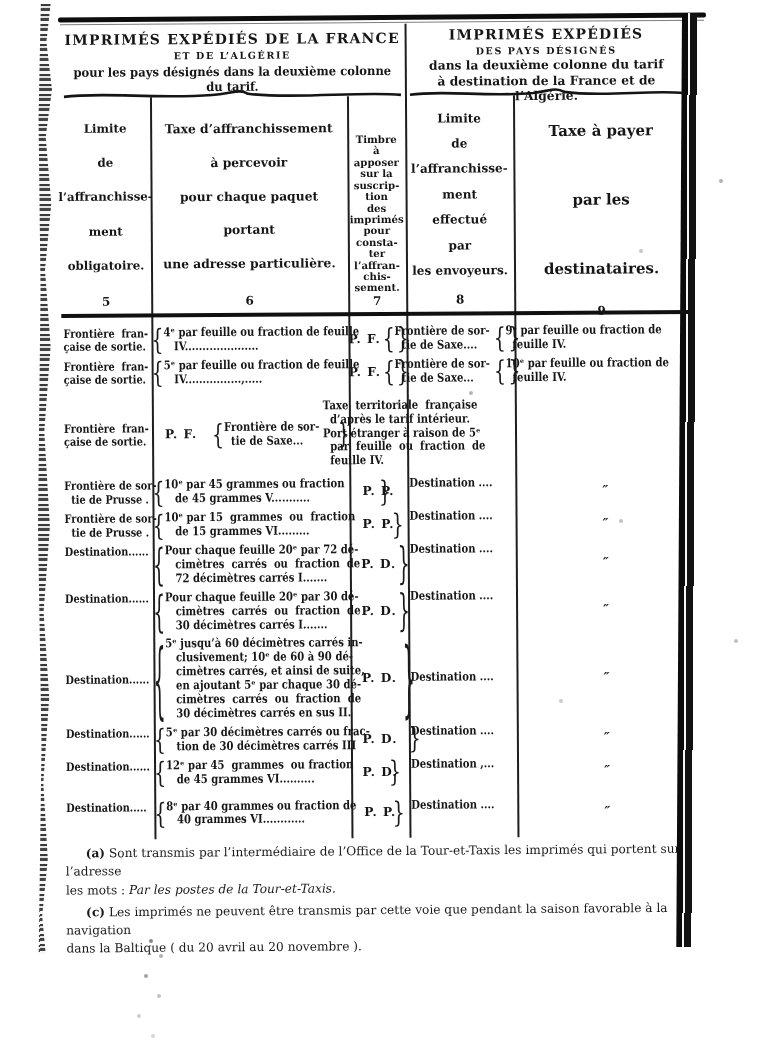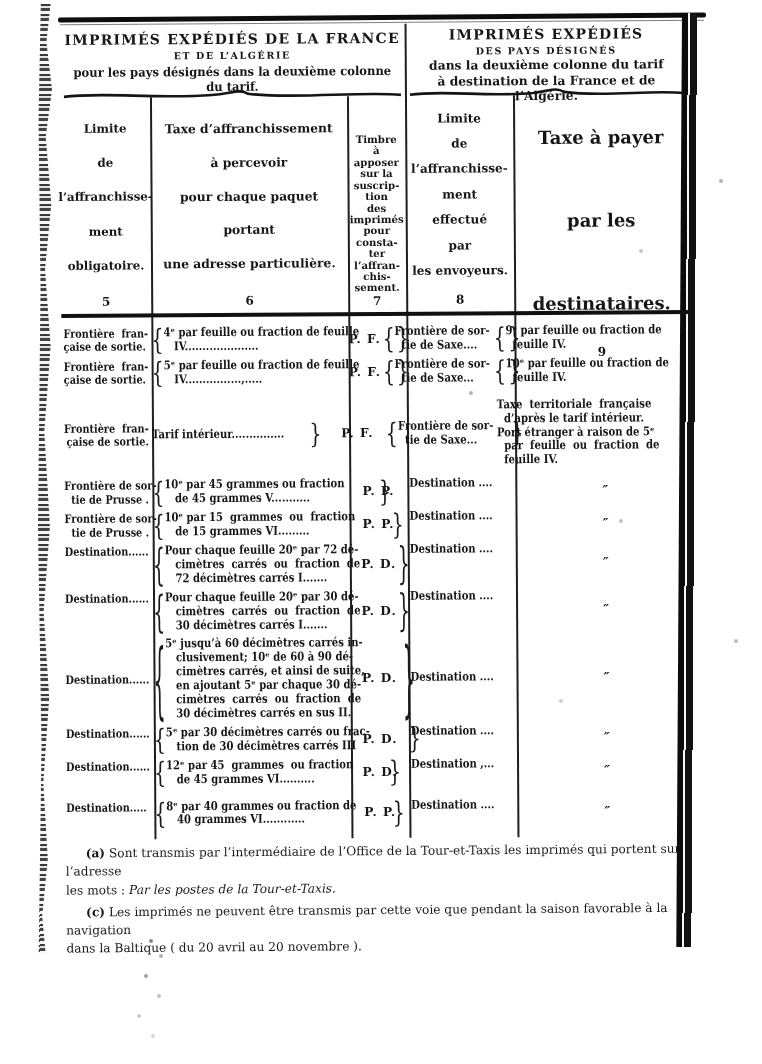--- a/index.html
+++ b/index.html
@@ -51,30 +51,30 @@
   .hband{position:absolute;top:76px;left:0;width:628px;height:220px;display:flex;
          border-bottom:4px solid #101010;box-sizing:border-box;}
   .hc{box-sizing:border-box;text-align:center;display:flex;flex-direction:column;padding:2px 1px;}
   .hc5{width:90px;}.hc6{width:197px;}.hc7{width:58px;}.hc8{width:108px;}.hc9{flex:1;}
   .hmid{flex:1;display:flex;align-items:center;justify-content:center;}
   .hl{white-space:pre-line;font-weight:bold;}
   .h5l{font-size:11.8px;line-height:2.9;}
   .h6l{font-size:12.3px;line-height:2.75;}
   .h7l{font-size:10.2px;line-height:1.12;margin-top:36px;}
   .h8l{font-size:12.1px;line-height:2.1;}
-  .h9l{font-size:18px;line-height:4.6;}
+  .h9l{font-size:15px;line-height:4.6;}
   .hnum{height:17px;font-size:12px;font-weight:bold;}
 
   
   .tbody{position:absolute;top:296px;left:0;width:628px;}
   .brow{display:flex;margin-top:5px;}
   .mT12{margin-top:13px;}
   .mT8{margin-top:9px;}
   .bc{box-sizing:border-box;}
-  .b5{width:90px;padding:1px 0 0 2px;text-align:right;}
+  .b5{width:90px;padding:1px 0 0 2px;}
   .b6{width:197px;display:flex;align-items:stretch;}
   .b7{width:58px;display:flex;align-items:center;justify-content:center;}
   .b8{width:108px;display:flex;padding-left:2px;}
   .b9{flex:1;padding-left:5px;display:flex;}
   .txt{white-space:pre;font-weight:bold;font-size:12px;line-height:1.16;
        transform:scaleX(.84);transform-origin:0 0;}
   .b5 .txt{font-size:11.6px;}
   .b7 .txt{transform:none;letter-spacing:1px;font-size:12.2px;}
   .vc .b5,.vc .b8{align-items:center;display:flex;}
   .vc .b6{align-items:center;}
@@ -249,24 +249,20 @@
             <div class="txt">10ᵉ par feuille ou fraction de
   feuille IV.</div>
           </div>
       </div>
 
       <div class="brow h5r vc mT12">
         <div class="bc b5">
             <div class="txt">Frontière  fran-
 çaise de sortie.</div>
           </div>
-        <div class="bc b6">
-            <div class="txt">Tarif intérieur...............</div>
-            <span class="bsc brR"></span>
-          </div>
         <div class="bc b7">
             <div class="txt">P. F.</div>
           </div>
         <div class="bc b8">
             <span class="bsc brL"></span>
             <div class="txt">Frontière de sor-
   tie de Saxe...</div>
             <span class="bsc brR"></span>
           </div>
         <div class="bc b9">

